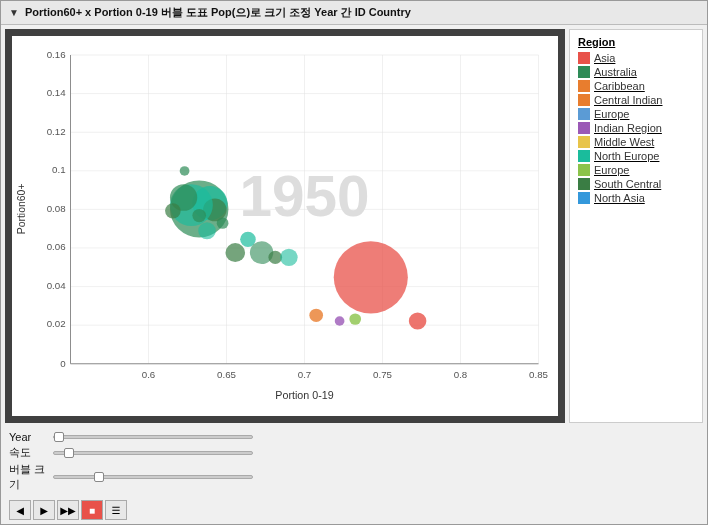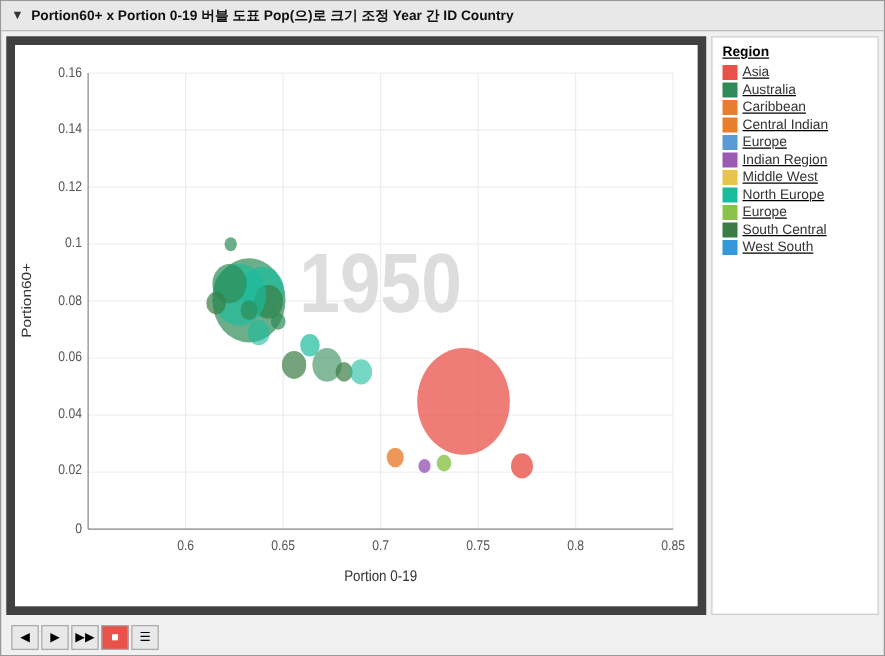--- a/index.html
+++ b/index.html
@@ -273,25 +273,45 @@
       <div class="legend-item">
         <div class="legend-color" style="background:#8bc34a;"></div>
         <span class="legend-label">Europe</span>
       </div>
       <div class="legend-item">
         <div class="legend-color" style="background:#3a7d44;"></div>
         <span class="legend-label">South Central</span>
       </div>
       <div class="legend-item">
         <div class="legend-color" style="background:#3498db;"></div>
-        <span class="legend-label">West South</span>
+        <span class="legend-label">North Asia</span>
       </div>
     </div>
   </div>
 
+  <div class="controls">
+    <div class="control-row">
+      <span class="control-label">Year</span>
+      <div class="slider-track">
+        <div class="slider-thumb" style="left:0px;"></div>
+      </div>
+    </div>
+    <div class="control-row">
+      <span class="control-label">속도</span>
+      <div class="slider-track">
+        <div class="slider-thumb" style="left:10px;"></div>
+      </div>
+    </div>
+    <div class="control-row">
+      <span class="control-label">버블 크기</span>
+      <div class="slider-track">
+        <div class="slider-thumb" style="left:40px;"></div>
+      </div>
+    </div>
+  </div>
 
   <div class="playback-bar">
     <button class="play-btn" title="Previous">
       <span>◀</span>
     </button>
     <button class="play-btn" title="Play">
       <span>▶</span>
     </button>
     <button class="play-btn" title="Next">
       <span>▶▶</span>

